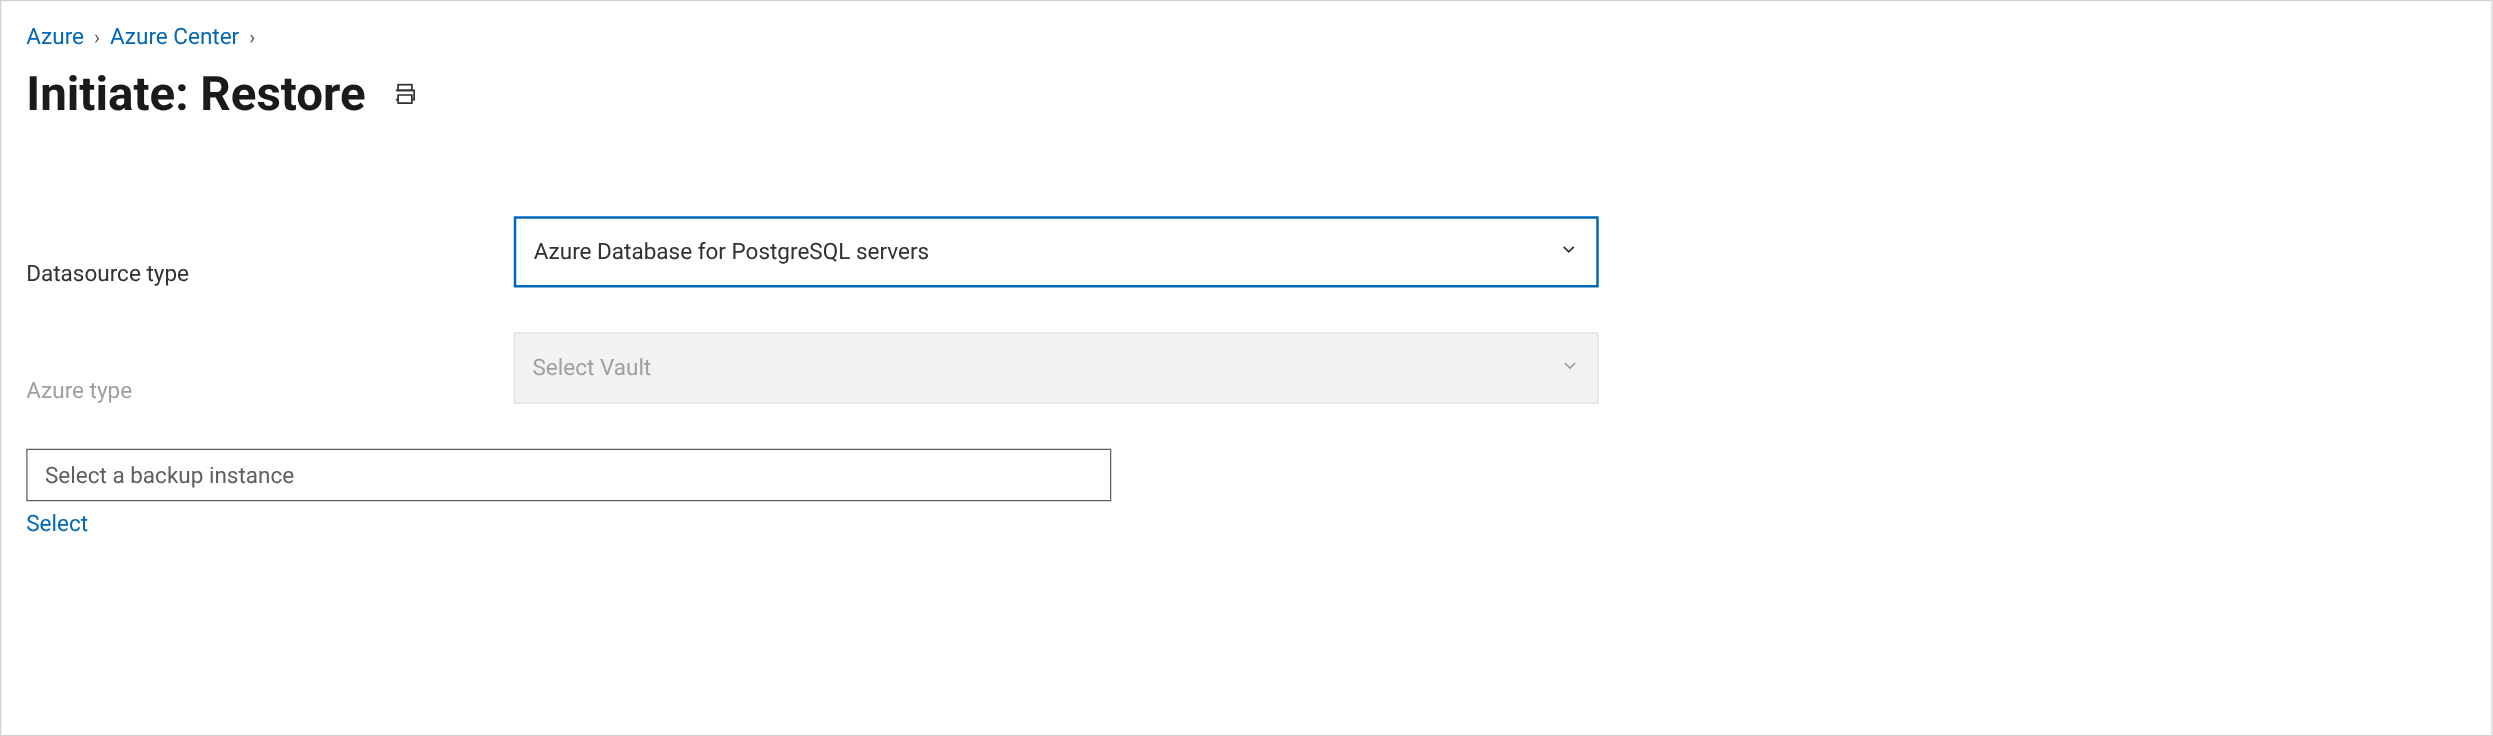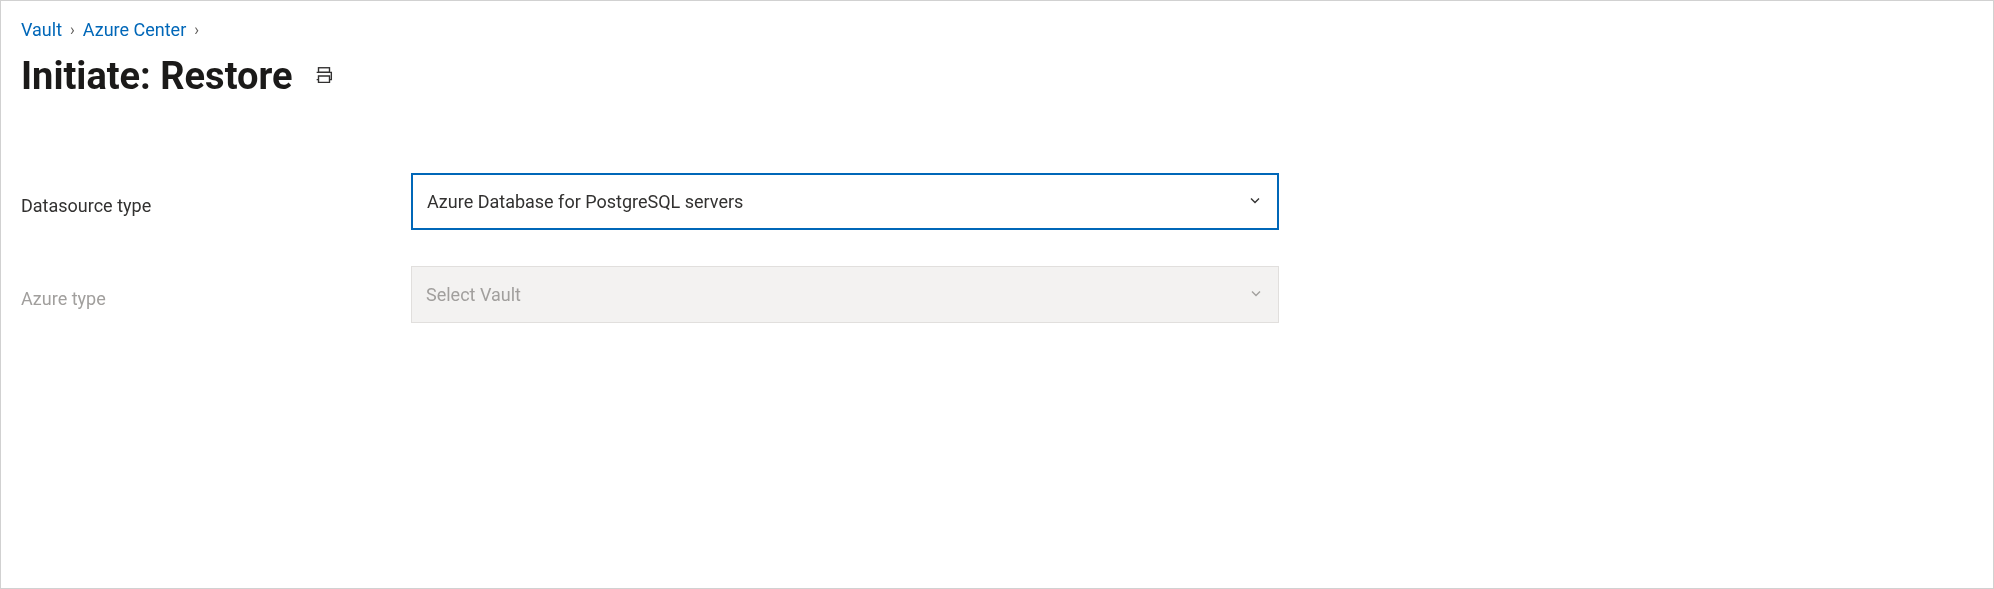--- a/index.html
+++ b/index.html
@@ -52,21 +52,21 @@
     }
     .print-icon svg {
       width: 22px;
       height: 22px;
       stroke: #323130;
       fill: none;
       stroke-width: 1.5;
     }
     .form-row {
       display: flex;
-      align-items: center;
+      align-items: flex-end;
       margin-bottom: 36px;
     }
     .form-label {
       width: 390px;
       font-size: 18px;
       color: #323130;
       padding-top: 8px;
     }
     .form-label.disabled {
       color: #a19f9d;
@@ -133,21 +133,21 @@
       color: #0067b8;
       font-size: 18px;
       text-decoration: none;
       cursor: pointer;
     }
   </style>
 </head>
 <body>
 
 <nav class="breadcrumb">
-  <a href="#">Vault</a>
+  <a href="#">Azure</a>
   <span class="chevron">›</span>
   <a href="#">Azure Center</a>
   <span class="chevron">›</span>
 </nav>
 
 <div class="page-header">
   <h1 class="page-title">Initiate: Restore</h1>
   <span class="print-icon">
     <svg viewBox="0 0 24 24">
       <rect x="6" y="3" width="12" height="5"></rect>
@@ -179,13 +179,17 @@
       <span class="chev-down">
         <svg viewBox="0 0 24 24">
             <polyline points="6 9 12 15 18 9"></polyline>
           </svg>
       </span>
     </div>
   </div>
 </div>
 
 <div class="form-row">
+  <div class="form-control-wrap">
+    <input type="text" class="text-input" placeholder="Select a backup instance" style="">
+    <a class="link-below">Select</a>
+  </div>
 </div>
 
 </body></html>

